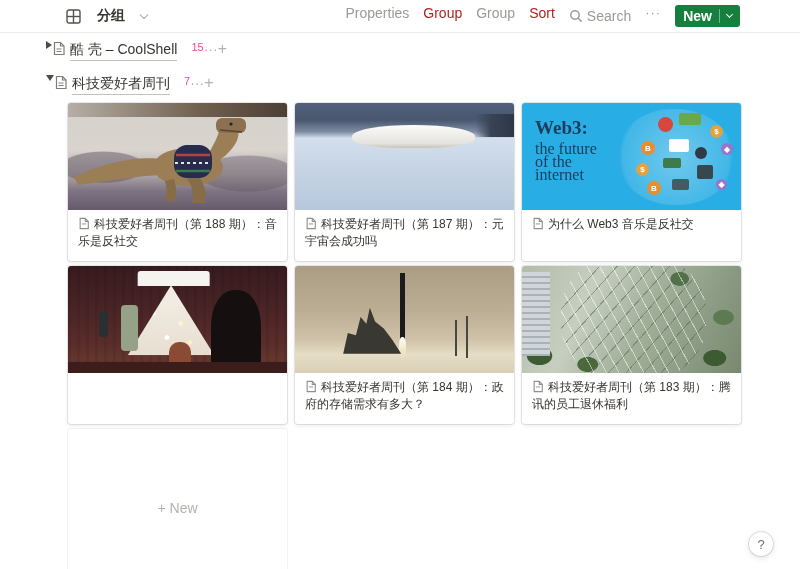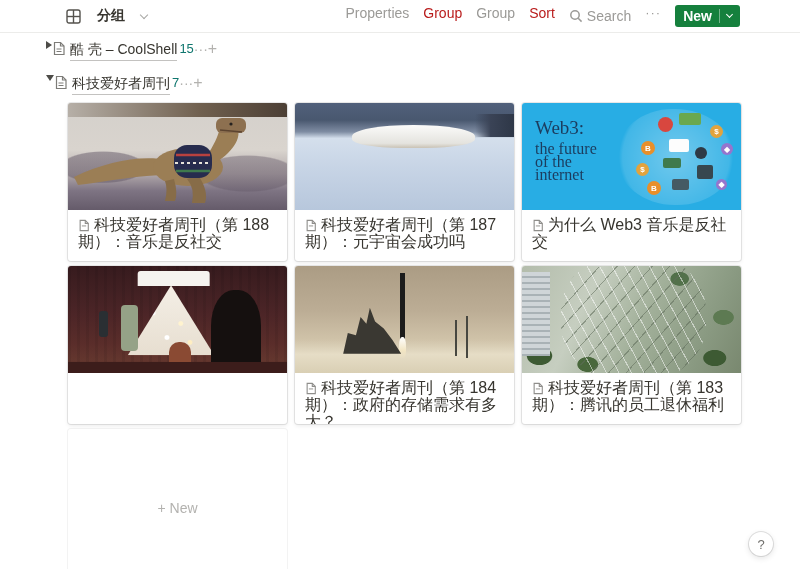--- a/index.html
+++ b/index.html
@@ -20,51 +20,51 @@
     padding:3px 8px;font-size:14px;font-weight:600;cursor:pointer}
   .new-btn .split{width:1px;height:14px;background:rgba(255,255,255,.4);margin:0 7px}
   .new-btn .chev{border-color:#fff;width:5px;height:5px}
   
   .group-row{display:flex;align-items:flex-start;gap:0;margin-left:46px;height:24px;font-size:14px}
   .g1{margin-top:8px}.g2{margin-top:10px}
   .tri{width:0;height:0;cursor:pointer;flex:none}
   .tri.closed{border-top:4px solid transparent;border-bottom:4px solid transparent;border-left:6px solid #4d4c48}
   .tri.open{border-left:4px solid transparent;border-right:4px solid transparent;border-top:6px solid #4d4c48}
   .gname{border-bottom:1px solid rgba(55,53,47,.3);padding-bottom:1px;cursor:pointer}
-  .gcount{color:#0f766e;font-size:13px;margin-left:2px}
+  .gcount{color:#ec4899;font-size:11px;margin-left:14px}
   .gmore,.gadd{color:#b3b2af;cursor:pointer}
   .gadd{font-size:16px;line-height:1}
   
   .grid{margin:4px 0 0 68px;display:grid;grid-template-columns:repeat(3,219px);
     column-gap:8px;row-gap:5px}
   .card{height:158px;border-radius:3px;background:#fff;overflow:hidden;cursor:pointer;
     box-shadow:rgba(15,15,15,.09) 0 0 0 1px, rgba(15,15,15,.08) 0 2px 4px}
   .cover{height:107px;position:relative;overflow:hidden}
-  .card-title{padding:6px 10px 0;font-size:16px;line-height:17px;color:#37352f}
+  .card-title{padding:6px 10px 0;font-size:12px;line-height:17px;color:#37352f}
   .pg-icon{vertical-align:-2px;margin-right:4px}
   .new-card{height:158px;border-radius:3px;background:#fff;cursor:pointer;
     box-shadow:rgba(15,15,15,.05) 0 0 0 1px;
     display:flex;align-items:center;justify-content:center;color:#b3b2af;font-size:14px}
   
   .cover-dino{background:
     radial-gradient(70px 26px at 16% 60%, rgba(99,88,103,.5) 58%, transparent 62%),
     radial-gradient(80px 30px at 82% 66%, rgba(99,88,103,.42) 58%, transparent 62%),
     linear-gradient(180deg,#d4d0cb 0%,#d9d4ce 44%,#b2a9ab 66%,#7e7483 82%,#655b6a 100%)}
   .cover-dino::before{content:"";position:absolute;top:0;left:0;right:0;height:13%;
     background:linear-gradient(90deg,#b6afa7,#70604f 60%,#4c3f35)}
   .cover-dino svg{position:absolute;bottom:0;left:0}
   .cover-snow{background:
     linear-gradient(180deg,#51607b 0%,#49586f 16%,#7f8da3 27%,#d4dfec 33%,#c8d5e6 58%,#b7c7dc 100%)}
   .cover-snow::before{content:"";position:absolute;left:26%;top:21%;width:56%;height:21%;
     border-radius:50% 50% 40% 40%;background:linear-gradient(180deg,#fbfbfa,#e4e3de 80%,#c9c2b4)}
   .cover-snow::after{content:"";position:absolute;right:0;top:10%;width:18%;height:22%;
     background:linear-gradient(90deg,transparent,#3a4356 40%,#2e3747)}
   .cover-web3{background:#28ade4}
   .w3text{position:absolute;left:13px;top:14px;color:#1c3c5e;font-family:"Liberation Serif","DejaVu Serif",serif}
-  .w3text .h{font-size:19px;font-weight:400;margin-bottom:3px}
+  .w3text .h{font-size:19px;font-weight:700;margin-bottom:3px}
   .w3text .s{font-size:16px;line-height:13px}
   .w3blob{position:absolute;right:6px;top:6px;width:118px;height:96px;border-radius:48% 52% 50% 50%;
     background:radial-gradient(circle at 50% 50%, rgba(255,255,255,.34), rgba(255,255,255,.12) 70%, transparent 75%)}
   .dot{position:absolute;border-radius:50%;display:flex;align-items:center;justify-content:center;
     color:#fff;font-size:8px;font-weight:700}
   .sq{position:absolute;border-radius:2px}
   .cover-star{background:
     radial-gradient(12px 9px at 10% 26%, #dcc7a4 55%, transparent 60%),
     radial-gradient(16px 11px at 28% 78%, #caa981 55%, transparent 60%),
     radial-gradient(13px 9px at 66% 16%, #d6bb92 55%, transparent 60%),

